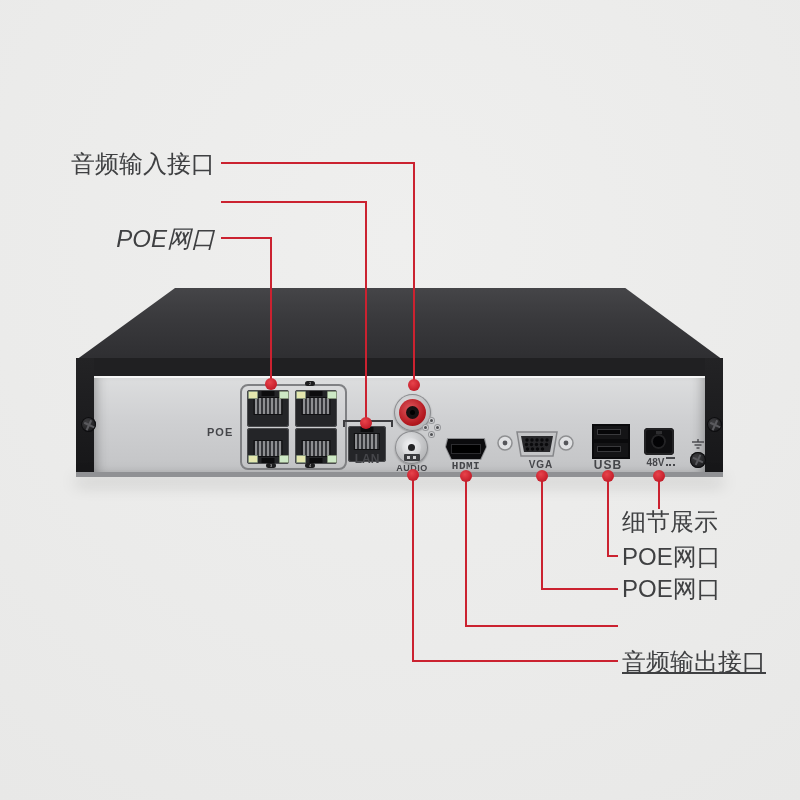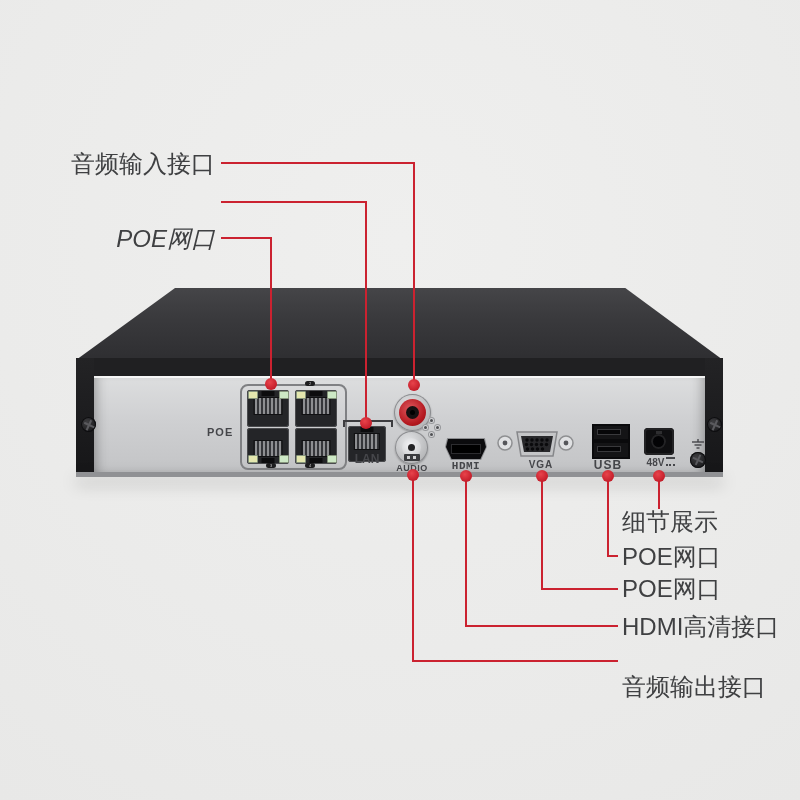--- a/index.html
+++ b/index.html
@@ -88,22 +88,21 @@
 
 <div id="canvas">
 
 
   <div class="abs callout left" style="left:0;top:151px;">音频输入接口</div>
   <div class="abs callout left" style="left:0;top:226px;font-style:italic;">POE网口</div>
 
   <div class="abs callout" style="left:622px;top:509px;">细节展示</div>
   <div class="abs callout" style="left:622px;top:544px;">POE网口</div>
   <div class="abs callout" style="left:622px;top:576px;">POE网口</div>
-  <div class="abs callout" style="left:622px;top:614px;">HDMI高清接口</div>
-  <div class="abs callout" style="left:622px;top:674px;">音频输出接口</div>
+  <div class="abs callout" style="left:622px;top:649px;text-decoration:underline;">音频输出接口</div>
 
   <div class="abs rline" style="left:221px;top:162px;width:194px;height:2px;"></div>
   <div class="abs rline" style="left:413px;top:162px;width:2px;height:222px;"></div>
   <div class="abs rline" style="left:221px;top:201px;width:146px;height:2px;"></div>
   <div class="abs rline" style="left:365px;top:201px;width:2px;height:221px;"></div>
   <div class="abs rline" style="left:221px;top:237px;width:51px;height:2px;"></div>
   <div class="abs rline" style="left:270px;top:237px;width:2px;height:146px;"></div>
 
   <div class="abs rline" style="left:658px;top:476px;width:2px;height:33px;"></div>
   <div class="abs rline" style="left:607px;top:476px;width:2px;height:81px;"></div>

